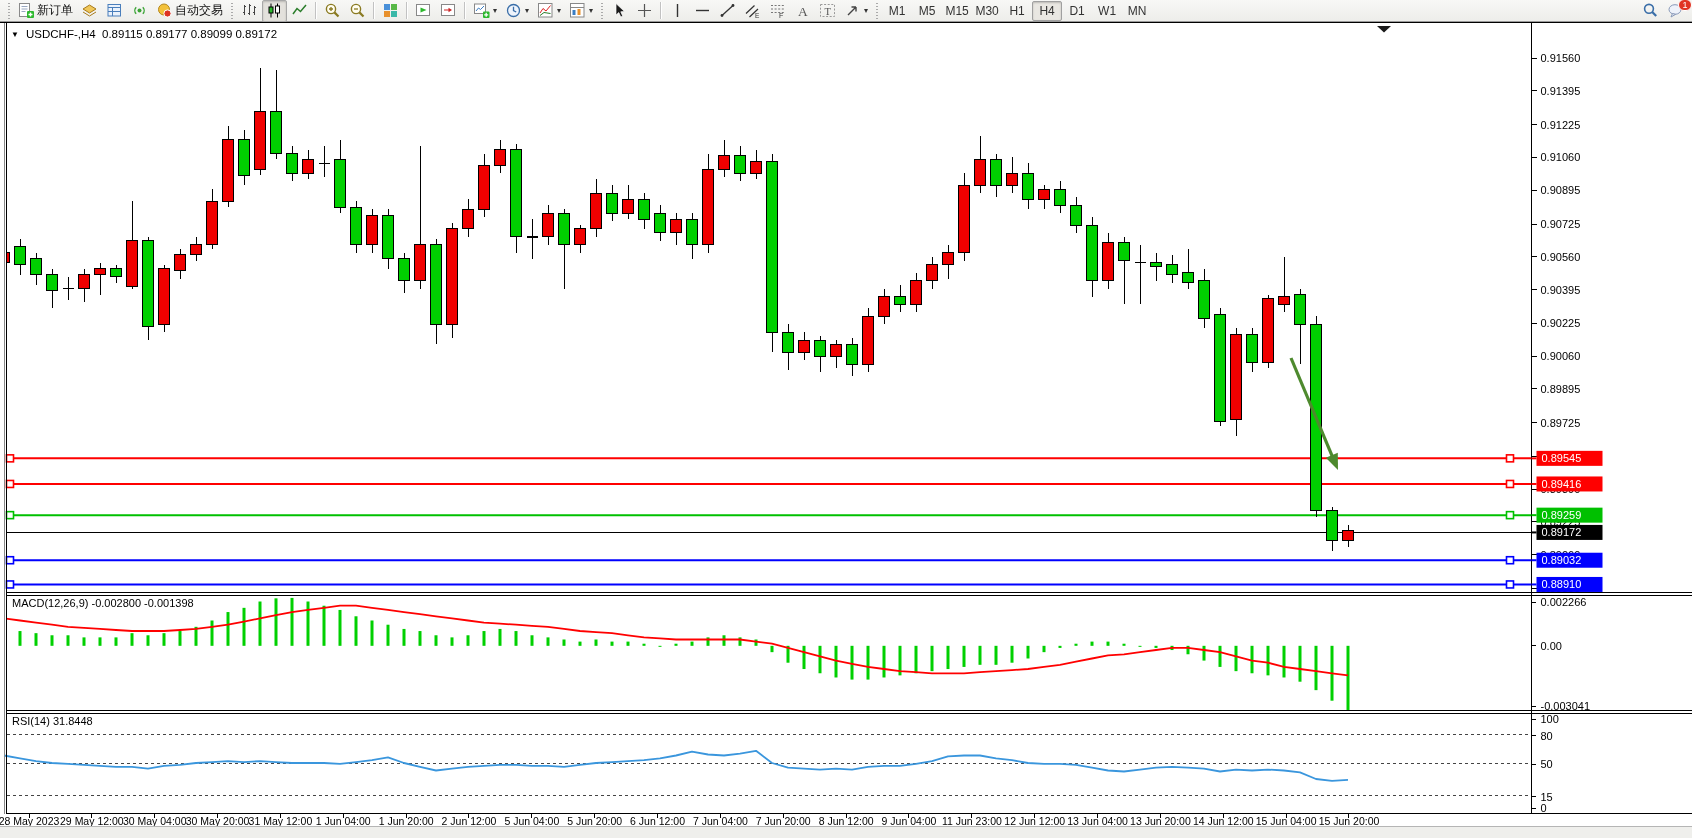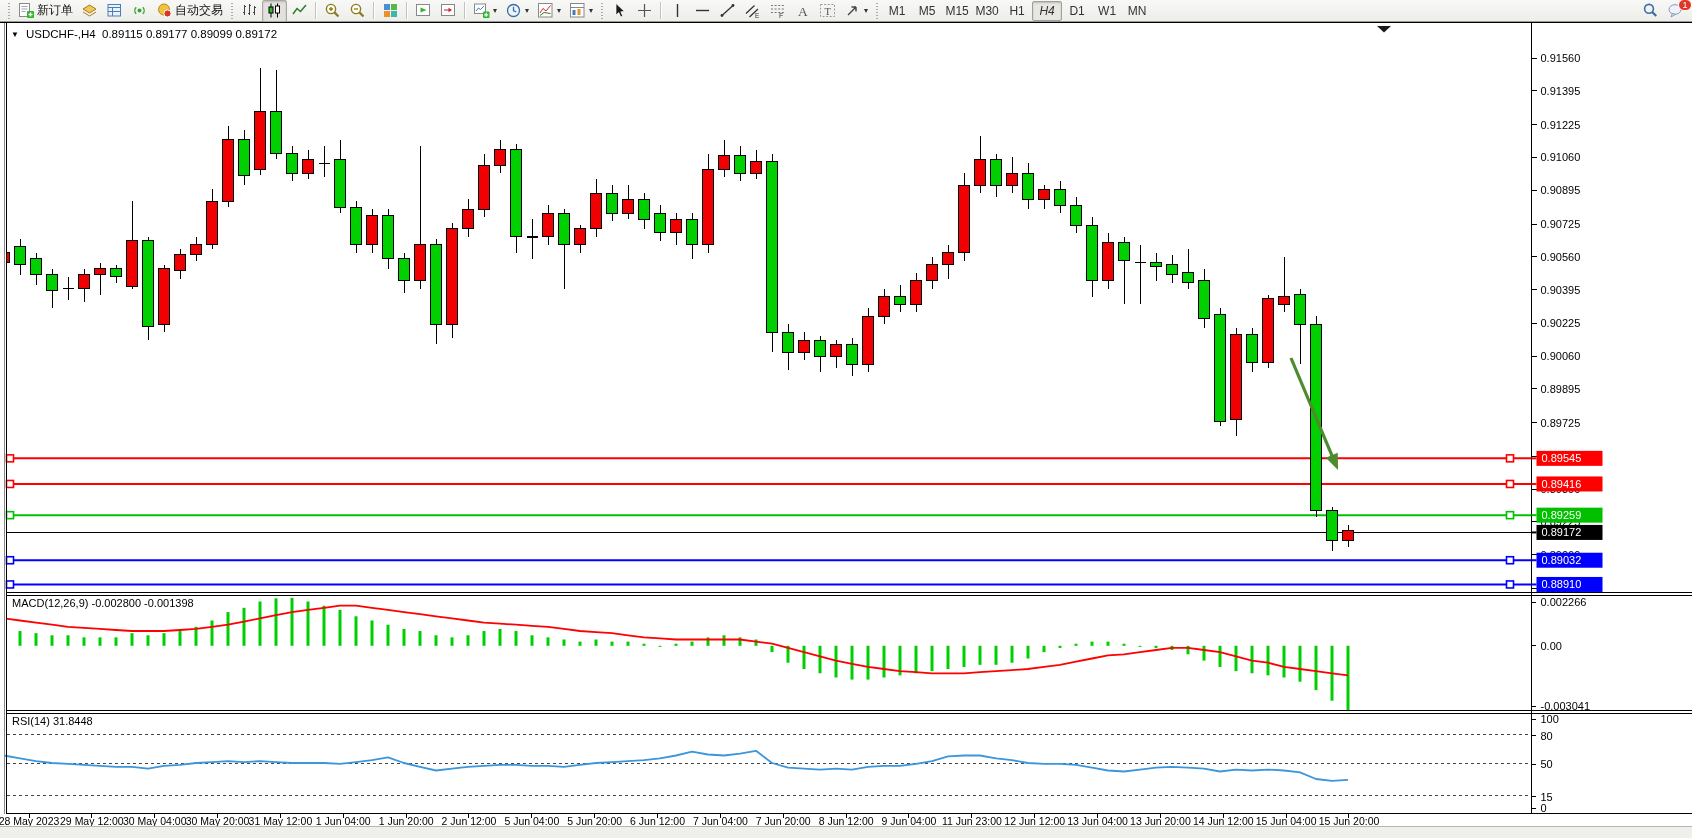--- a/index.html
+++ b/index.html
@@ -13,21 +13,21 @@
   .tbtn.active{background:#e3e1dc;border:1px solid #a8a8a8;box-shadow:inset 0 1px 2px rgba(0,0,0,.18);}
   .tbtn .lbl{font-size:12px;color:#111;white-space:nowrap;}
   .tbtn .caret{font-size:8px;color:#333;margin-left:1px;}
   .ticon{width:17px;height:17px;display:inline-block;}
   .ticon svg{display:block;}
   .tsep{width:1px;height:17px;background:#c2c2c2;border-right:1px solid #fff;margin:0 3px;}
   .tgrip{width:4px;height:16px;margin:0 3px;background:repeating-linear-gradient(#aaa 0 1px,transparent 1px 3px);
     background-size:2px 100%;background-repeat:no-repeat;background-position:1px 0;}
   .tfbtn{font-size:12px;color:#333;height:18px;min-width:24px;display:flex;align-items:center;justify-content:center;
     padding:0 2px;border:1px solid transparent;border-radius:2px;}
-  .tfbtn.active{background:#e9e7e2;border:1px solid #a0a0a0;box-shadow:inset 0 1px 2px rgba(0,0,0,.2);font-style:italic;}
+  .tfbtn.active{background:#e9e7e2;border:1px solid #a0a0a0;box-shadow:inset 0 1px 2px rgba(0,0,0,.2);}
   .tspacer{flex:1;}
   .badgewrap{position:relative;}
   .badge{position:absolute;top:-2px;right:-5px;background:#e03424;color:#fff;border-radius:7px;
     font-size:9px;line-height:10px;padding:0 3.5px;border:1px solid #fff;}
   
   #chartwrap{position:absolute;left:0;top:22px;width:1692px;height:816px;}
 </style>
 </head>
 <body>
 <div id="app">

